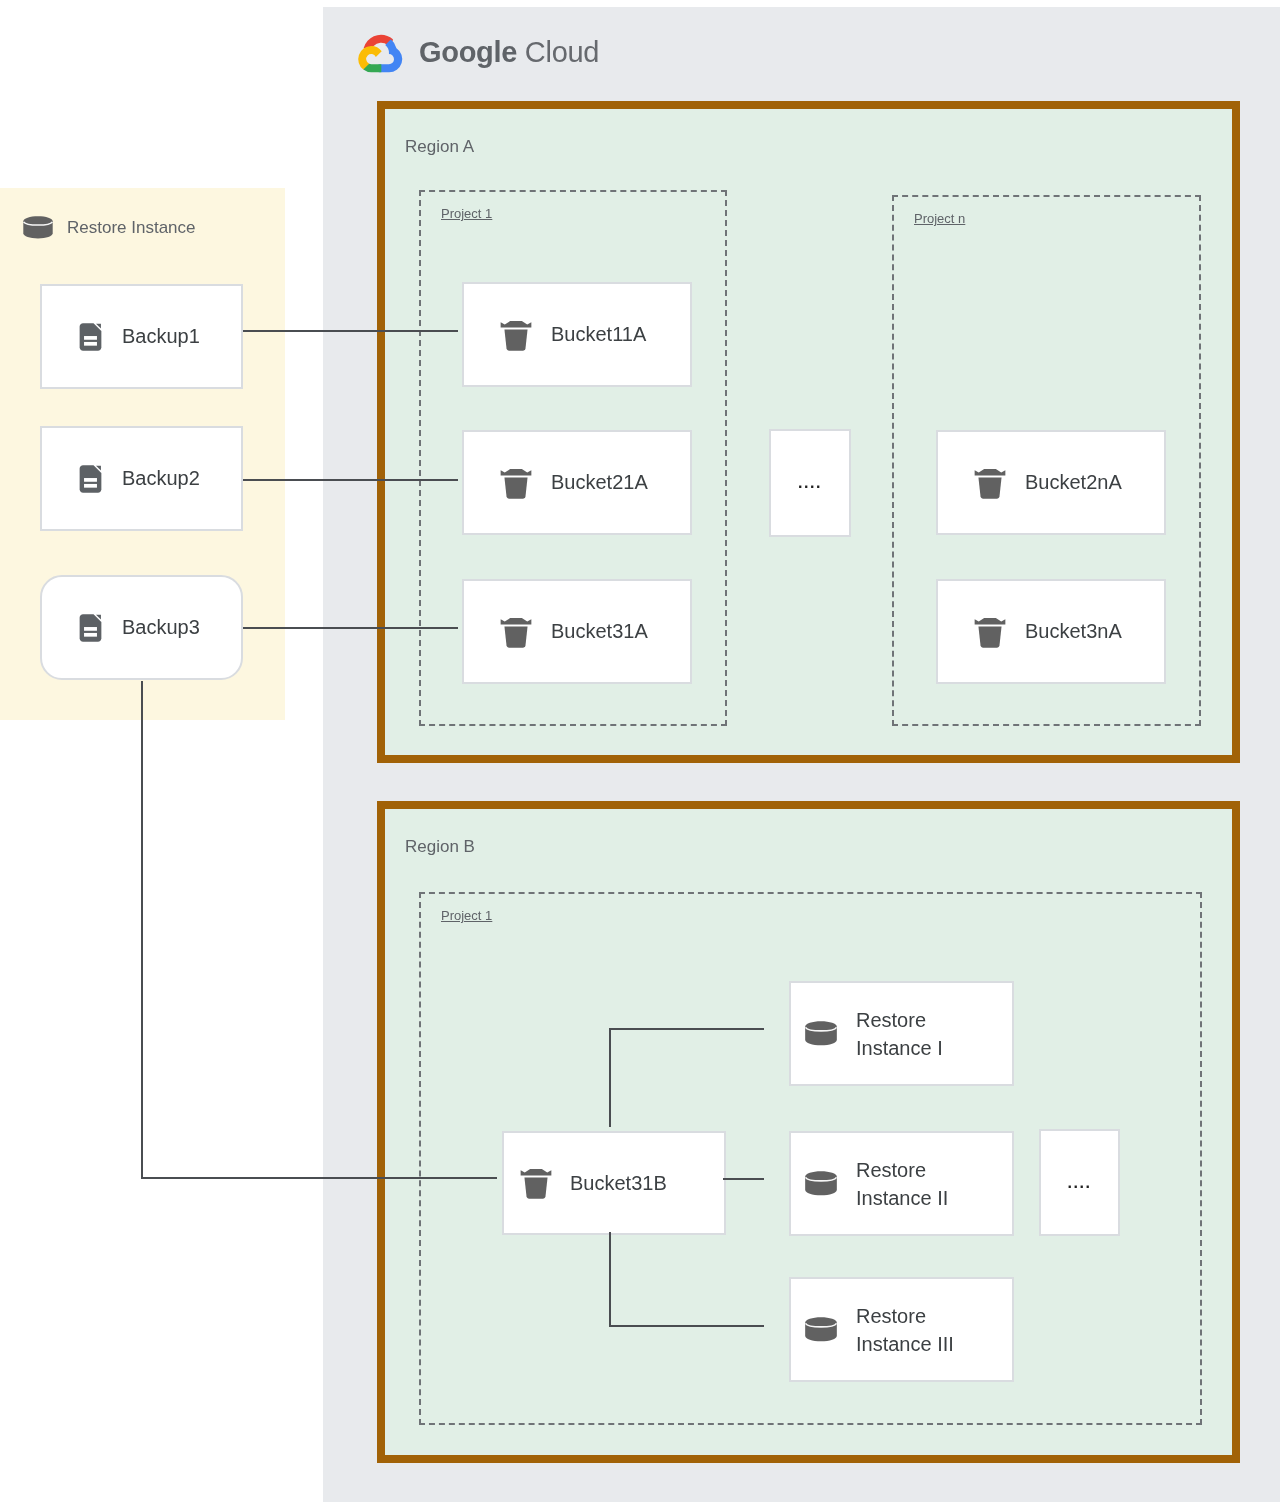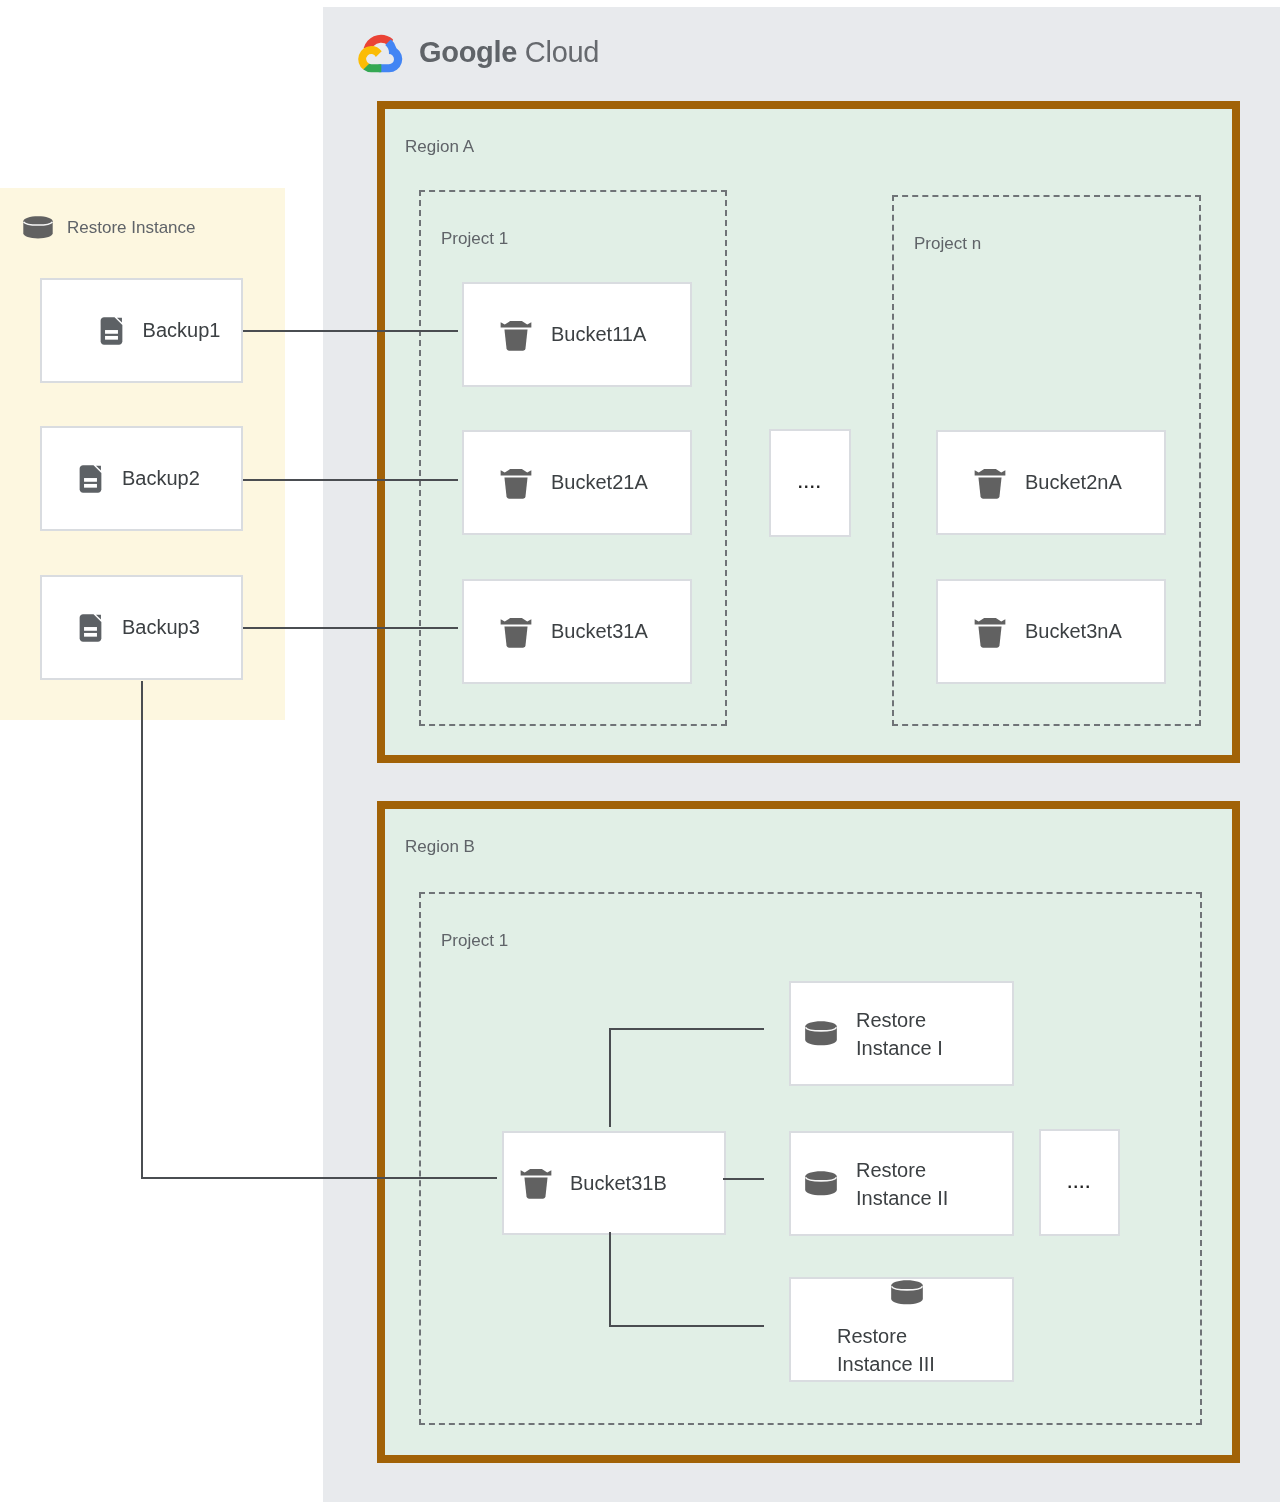--- a/index.html
+++ b/index.html
@@ -21,45 +21,45 @@
   
   .region{
     position:absolute;left:54px;width:863px;height:662px;
     background:#e1efe6;border:8px solid #a16207;
   }
   .region-a{top:94px;}
   .region-b{top:794px;}
   .region-title{position:absolute;left:20px;top:28px;font-size:17px;color:#5f6368;}
   
   .project{position:absolute;border:2px dashed #6f7377;}
-  .project-title{position:absolute;left:20px;top:37px;font-size:17px;color:#5f6368;}
+  .project-title{position:absolute;left:20px;top:14px;font-size:13px;color:#5f6368;text-decoration:underline;}
   .project-1a{left:34px;top:81px;width:308px;height:536px;}
   .project-na{left:507px;top:86px;width:309px;height:531px;}
   .project-1b{left:34px;top:83px;width:783px;height:533px;}
   
   .node{
     position:absolute;background:#ffffff;border:2px solid #d9dce0;
     display:flex;align-items:center;
   }
   .node .label{font-size:20px;color:#3c4043;white-space:nowrap;}
   .icon{flex:0 0 auto;display:block;}
   
   .backup-panel{position:absolute;left:0;top:188px;width:285px;height:532px;background:#fdf7e0;}
   .panel-header{position:absolute;left:20px;top:27px;display:flex;align-items:center;gap:11px;}
   .panel-header .label{font-size:17px;color:#5f6368;}
   .backup-node{left:40px;width:203px;height:105px;padding-left:32px;gap:15px;}
-  .backup-1{top:90px;justify-content:center;} .backup-2{top:238px;} .backup-3{top:387px;}
+  .backup-1{top:96px;} .backup-2{top:238px;} .backup-3{top:387px;border-radius:22px;}
   
   .bucket-node{width:230px;height:105px;padding-left:33px;gap:16px;}
   .p1a-b1{left:41px;top:90px;} .p1a-b2{left:41px;top:238px;} .p1a-b3{left:41px;top:387px;}
   .pna-b1{left:42px;top:85px;} .pna-b2{left:42px;top:233px;} .pna-b3{left:42px;top:382px;}
   
   .bucket31b{left:81px;top:237px;width:224px;height:104px;padding-left:13px;gap:15px;}
   .restore-node{left:368px;width:225px;height:105px;padding-left:11px;gap:16px;}
-  .restore-1{top:87px;} .restore-2{top:237px;} .restore-3{top:383px;flex-direction:column;}
+  .restore-1{top:87px;} .restore-2{top:237px;} .restore-3{top:383px;}
   .restore-node .label{white-space:normal;width:140px;line-height:28px;}
   
   .dots-box{
     position:absolute;background:#ffffff;border:2px solid #d9dce0;
     display:flex;align-items:center;justify-content:center;
     font-size:16px;font-weight:700;letter-spacing:1.5px;color:#212121;
   }
   .dots-a{left:384px;top:320px;width:82px;height:108px;}
   .dots-b{left:618px;top:235px;width:81px;height:107px;}
   

